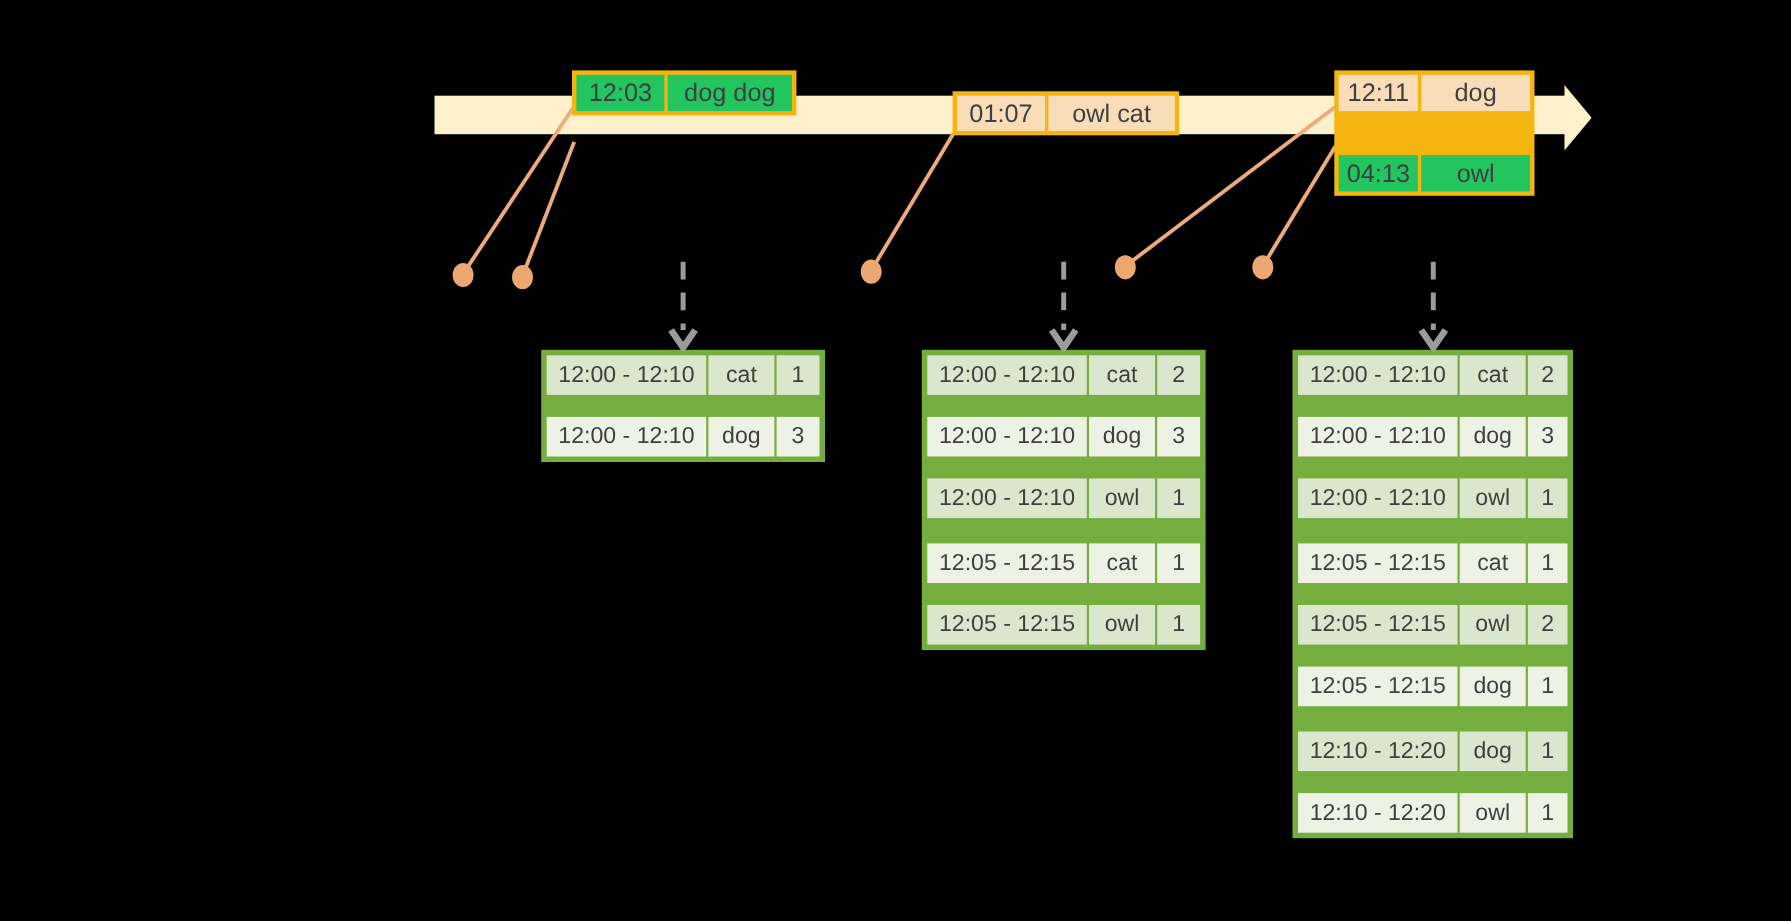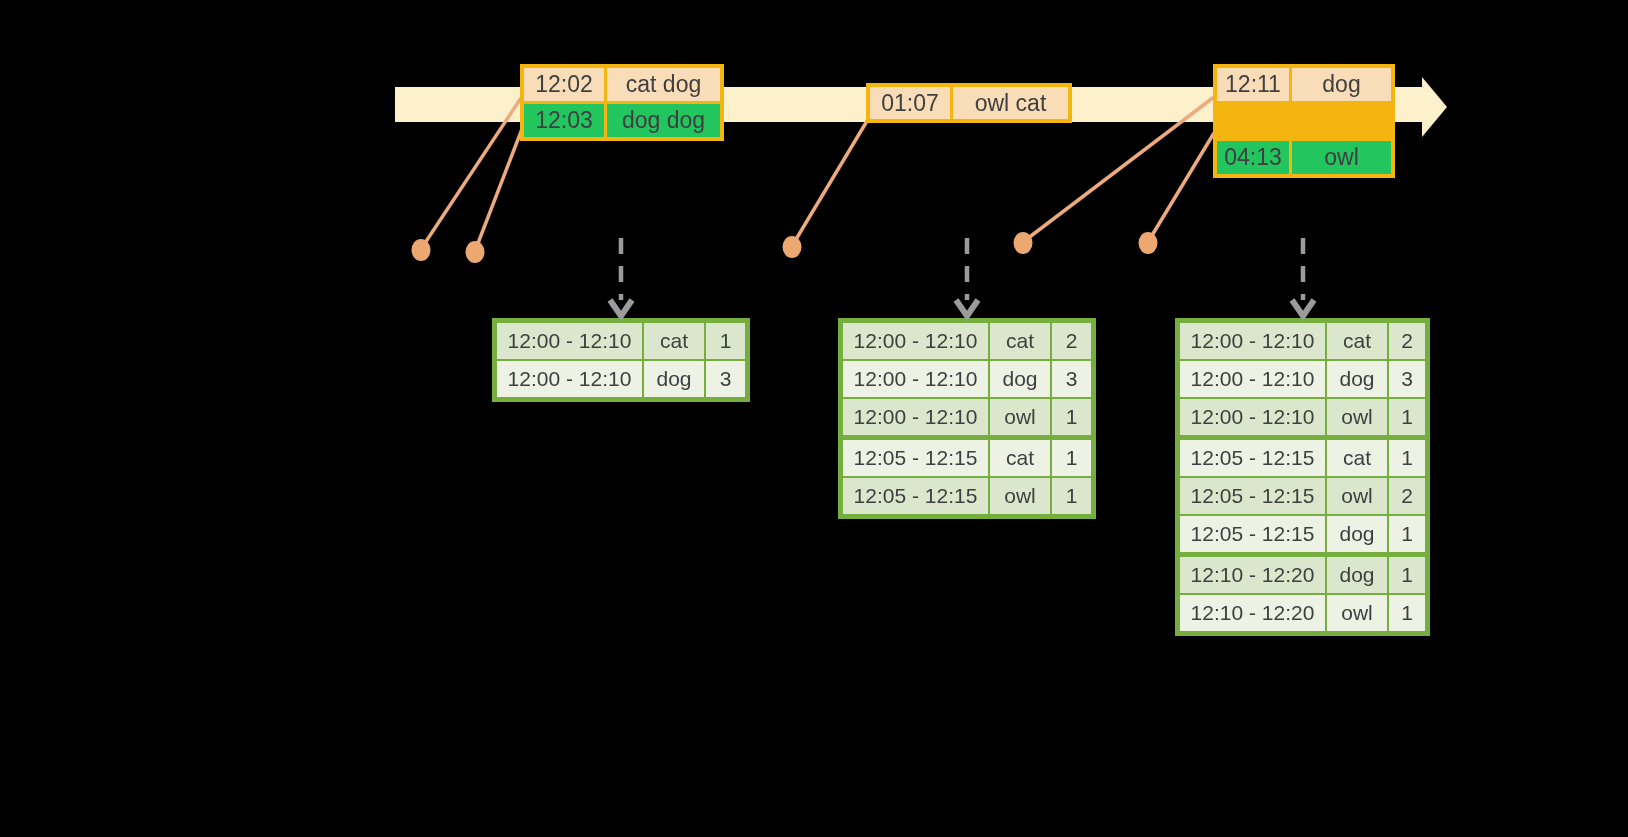--- a/index.html
+++ b/index.html
@@ -79,21 +79,21 @@
   .etable1 .trow { grid-template-columns: 80px 1fr; }
   .etable2 { left: 866px;  top: 83px; width: 206px; }
   .etable2 .trow { grid-template-columns: 80px 1fr; height: 32px; }
   .etable3 { left: 1213px; top: 64px; width: 182px; gap: 40px; }
   .etable3 .trow { grid-template-columns: 72px 1fr; }
 
   
   .gtable {
     background: #76ad3f;
     padding: 5px;
-    gap: 2px;
+    gap: 20px;
   }
   .gtable .trow {
     grid-template-columns: 145px 60px 1fr;
     column-gap: 2px;
     height: 36px;
   }
   .gtable .tcell { font-size: 21px; }
   .gtable .trow.dark  .tcell { background: #dbe7cc; }
   .gtable .trow.light .tcell { background: #edf2e5; }
   .gtable .trow.group-end { margin-bottom: 3px; }
@@ -121,24 +121,20 @@
     <g fill="#eda770">
       <ellipse cx="421" cy="250" rx="9.5" ry="11"></ellipse>
       <ellipse cx="475" cy="252" rx="9.5" ry="11"></ellipse>
       <ellipse cx="792" cy="247" rx="9.5" ry="11"></ellipse>
       <ellipse cx="1023" cy="243" rx="9.5" ry="11"></ellipse>
       <ellipse cx="1148" cy="243" rx="9.5" ry="11"></ellipse>
     </g>
   </svg>
 
   <div class="dtable etable etable1">
-      <div class="trow dark">
-        <div class="tcell c-time">12:02</div>
-        <div class="tcell c-words">cat dog</div>
-      </div>
       <div class="trow light">
         <div class="tcell c-time">12:03</div>
         <div class="tcell c-words">dog dog</div>
       </div>
     </div>
 
   <div class="dtable etable etable2">
       <div class="trow dark">
         <div class="tcell c-time">01:07</div>
         <div class="tcell c-words">owl cat</div>

